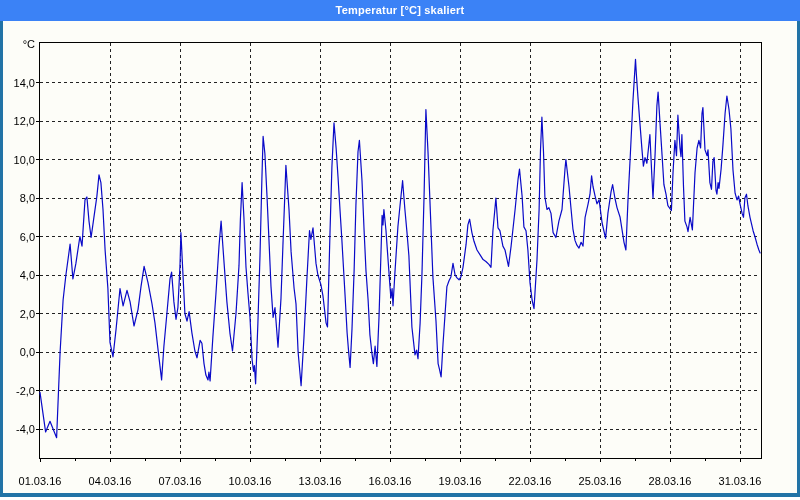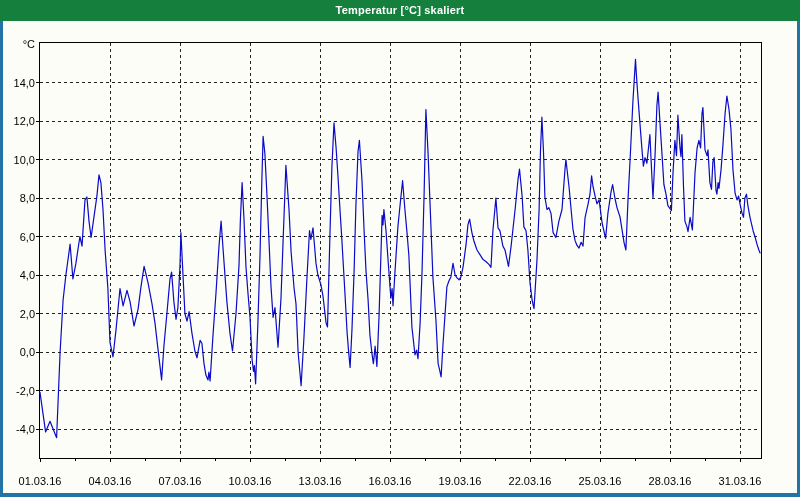--- a/index.html
+++ b/index.html
@@ -1,19 +1,19 @@
 <!DOCTYPE html>
 <html><head>
 <meta charset="utf-8">
 <style>
   html,body{margin:0;padding:0;}
   body{width:800px;height:500px;position:relative;background:#ffffff;
        font-family:"Liberation Sans",sans-serif;overflow:hidden;}
   .titlebar{position:absolute;left:0;top:0;width:800px;height:21px;
-            background:#15803d;color:#ffffff;font-size:11px;font-weight:bold;
+            background:#3b82f6;color:#ffffff;font-size:11px;font-weight:bold;
             text-align:center;line-height:21px;letter-spacing:0.2px;}
   .winframe{position:absolute;left:0;top:21px;width:794px;height:472px;
             border-left:3px solid #2273A6;border-right:3px solid #2273A6;
             border-bottom:4px solid #2273A6;background:#FDFDF8;}
   #chart-svg{position:absolute;left:0;top:0;width:800px;height:500px;}
   text{font-family:"Liberation Sans",sans-serif;}
 </style>
 </head>
 <body>
 

